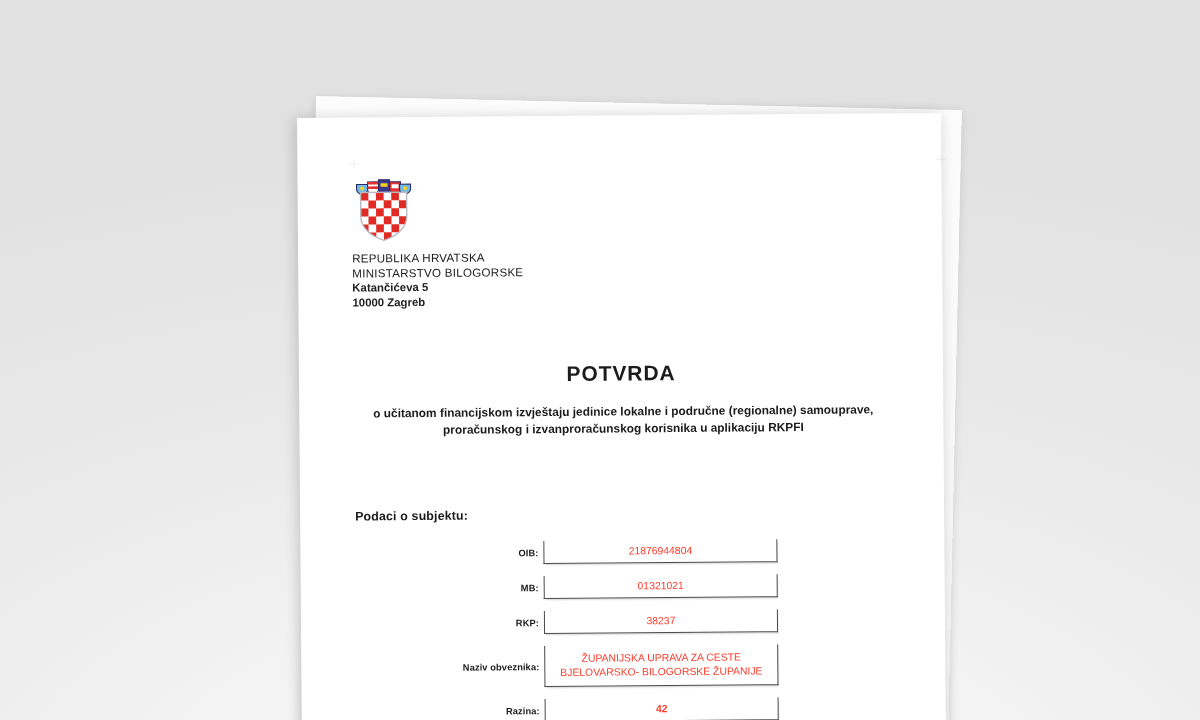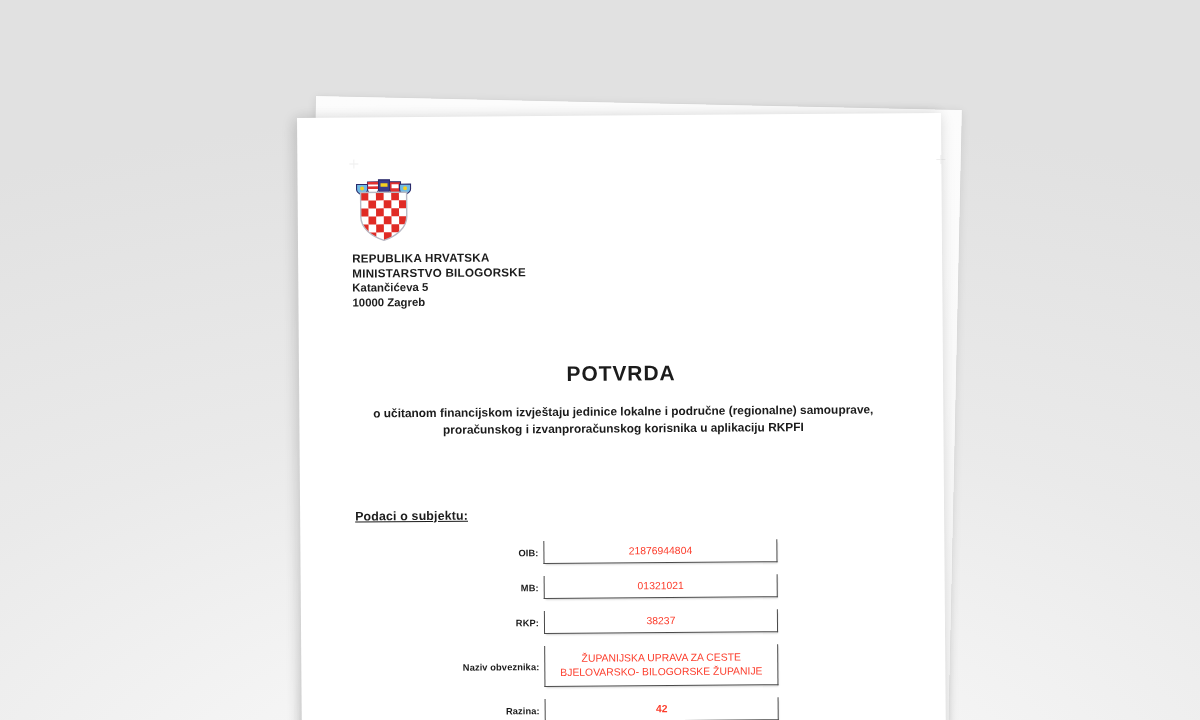--- a/index.html
+++ b/index.html
@@ -43,21 +43,21 @@
   }
   .crop-mark::before{left:4px;top:0;width:1px;height:9px;}
   .crop-mark::after{left:0;top:4px;width:9px;height:1px;}
   #mark-tl{left:52px;top:42px;}
   #mark-tr{left:639px;top:42px;}
 
   
   #letterhead{position:absolute;left:54px;top:55px;}
   #coat-of-arms{width:64px;height:70px;display:block;}
   .org-line{
-    font-size:11.6px;font-weight:bold;color:#1b1b1b;
+    font-size:11.6px;font-weight:normal;color:#1b1b1b;
     letter-spacing:.25px;line-height:14.5px;white-space:nowrap;
   }
   .addr-line{
     font-size:11.4px;font-weight:bold;color:#1f1f1f;
     line-height:14.5px;white-space:nowrap;
   }
   #org-block{margin-top:9px;}
 
   
   #doc-title{
@@ -65,21 +65,21 @@
     font-size:21px;font-weight:bold;color:#1b1b1b;letter-spacing:.9px;
   }
   #doc-subtitle{
     position:absolute;left:62px;right:58px;top:288px;text-align:center;
     font-size:11.9px;font-weight:bold;color:#1b1b1b;line-height:16.6px;
   }
 
   
   #section-heading{
     position:absolute;left:55px;top:392px;
-    font-size:12.4px;font-weight:bold;color:#1b1b1b;letter-spacing:.15px;text-decoration:underline;
+    font-size:12.4px;font-weight:bold;color:#1b1b1b;letter-spacing:.15px;
   }
 
   
   #form-fields{position:absolute;left:0;top:425px;width:100%;}
   .field-row{
     display:flex;align-items:stretch;justify-content:flex-start;
     margin-bottom:12px;
   }
   .field-label{
     width:243px;flex:0 0 243px;

